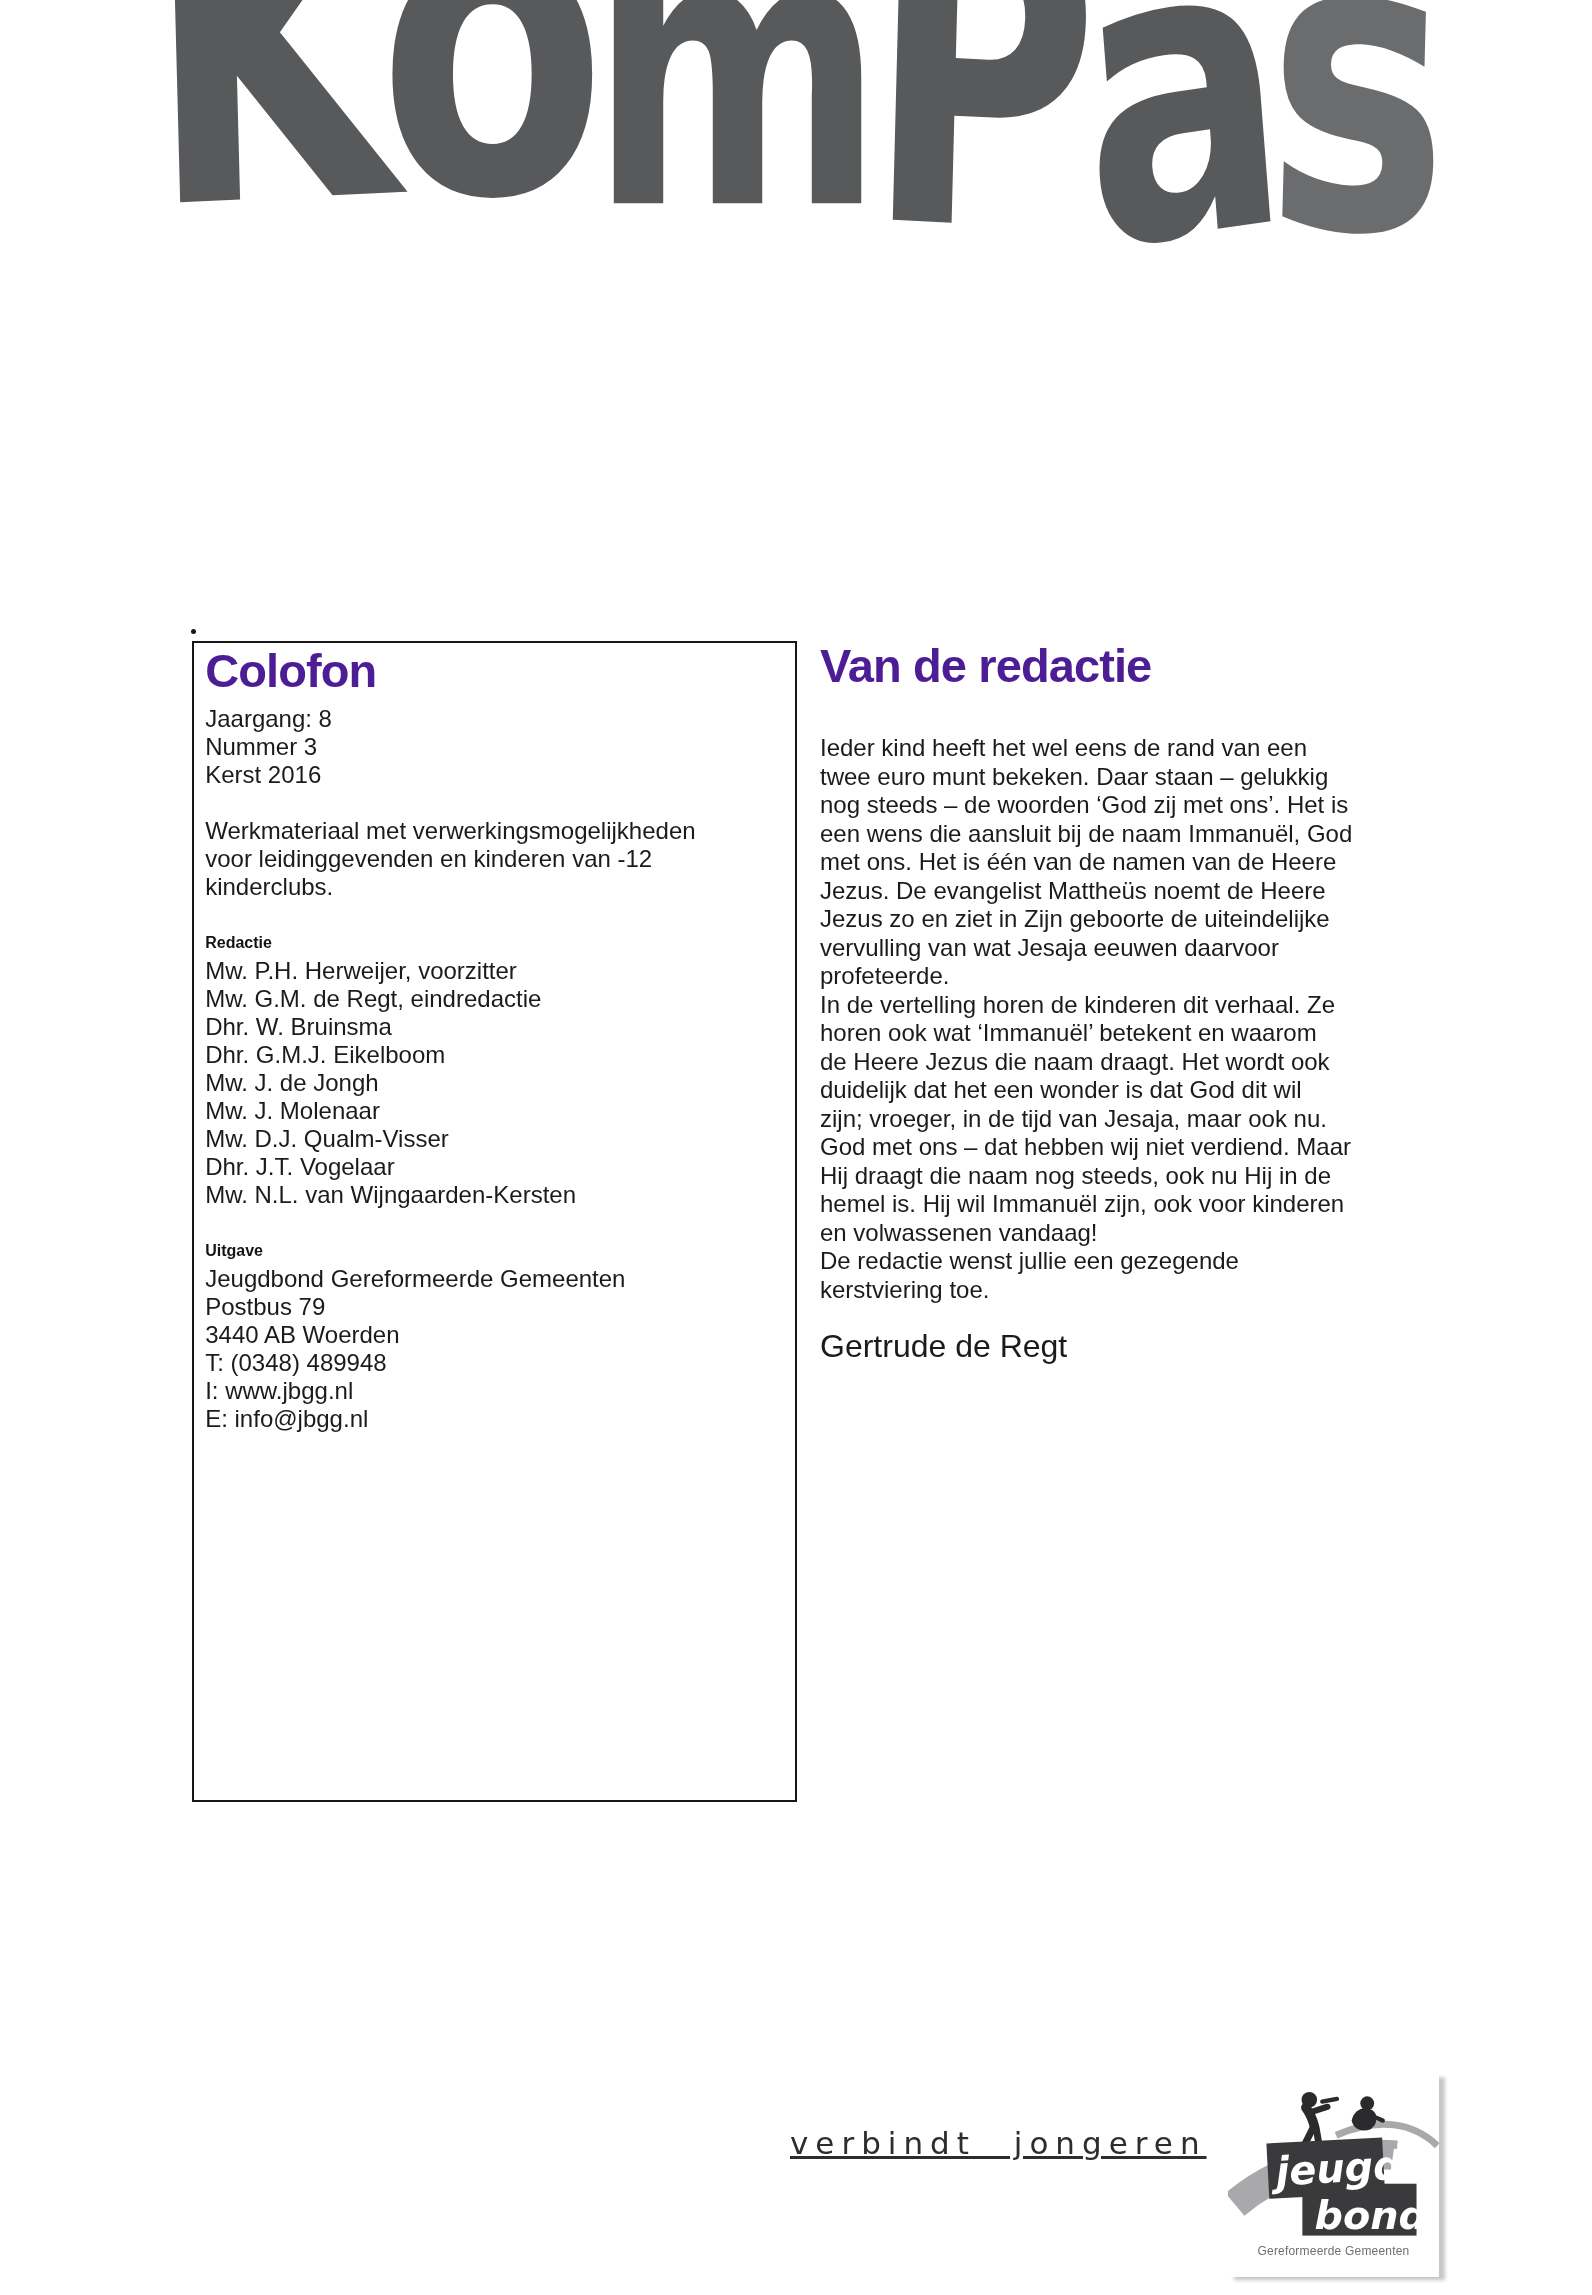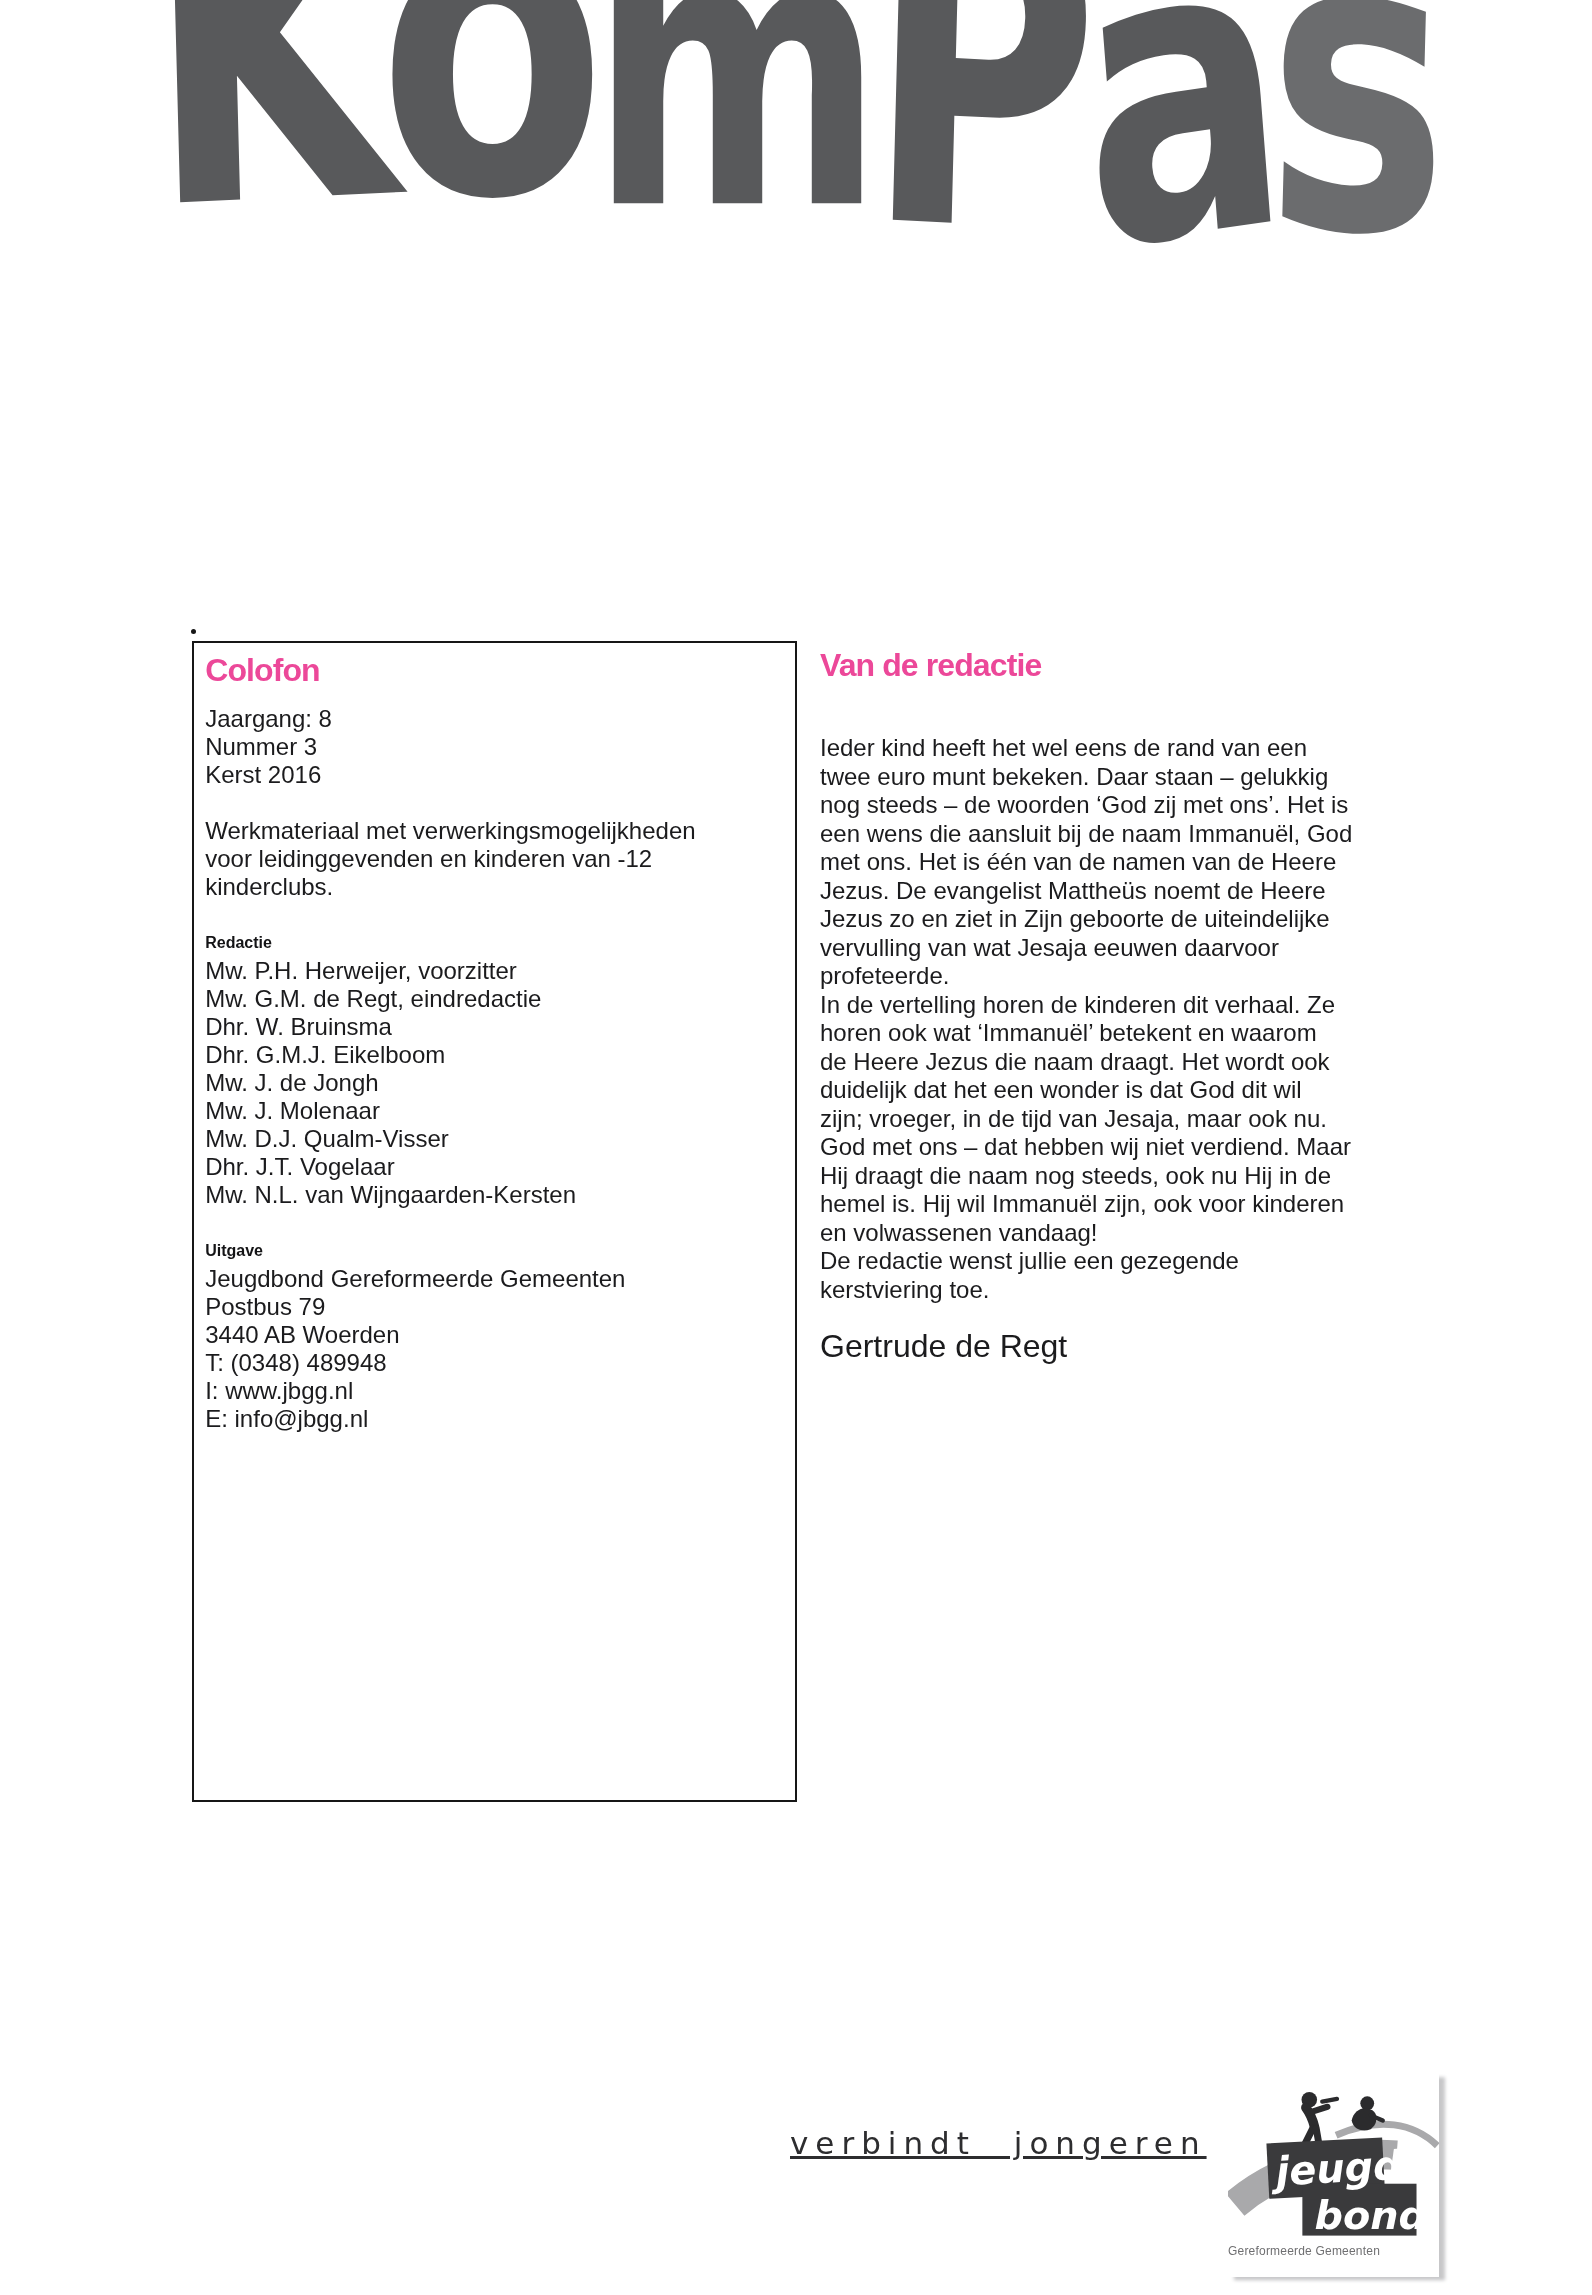--- a/index.html
+++ b/index.html
@@ -46,24 +46,24 @@
   .colofon-box {
     position: absolute;
     left: 192px; top: 641px;
     width: 605px; height: 1161px;
     border: 2.6px solid #161616;
     padding: 5.2px 21px 0 11.2px;
     background: #fff;
   }
   .section-title {
     font-weight: bold;
-    font-size: 32px;
+    font-size: 47px;
     line-height: 45px;
     letter-spacing: -0.9px;
-    color: #ec4899;
+    color: #4c1d95;
     margin: 0 0 12px 0;
   }
   .block {
     font-size: 24px;
     line-height: 28px;
     white-space: pre;
     color: #1b1b1d;
   }
   .sub-heading {
     font-weight: bold;
@@ -106,21 +106,21 @@
   
   .jb-card {
     position: absolute;
     left: 1228px; top: 2073px;
     width: 211px; height: 204px;
     background: #ffffff;
     box-shadow: 6px 3.5px 3.5px #c7c7c9;
   }
   .jb-card svg { display: block; }
   .jb-subtitle {
-    text-align: left;
+    text-align: center;
     font-size: 12px;
     letter-spacing: 0.2px;
     color: #6f6f71;
     margin-top: -1.7px;
   }
 </style>
 </head>
 <body>
 
 <div class="kompas-logo">

